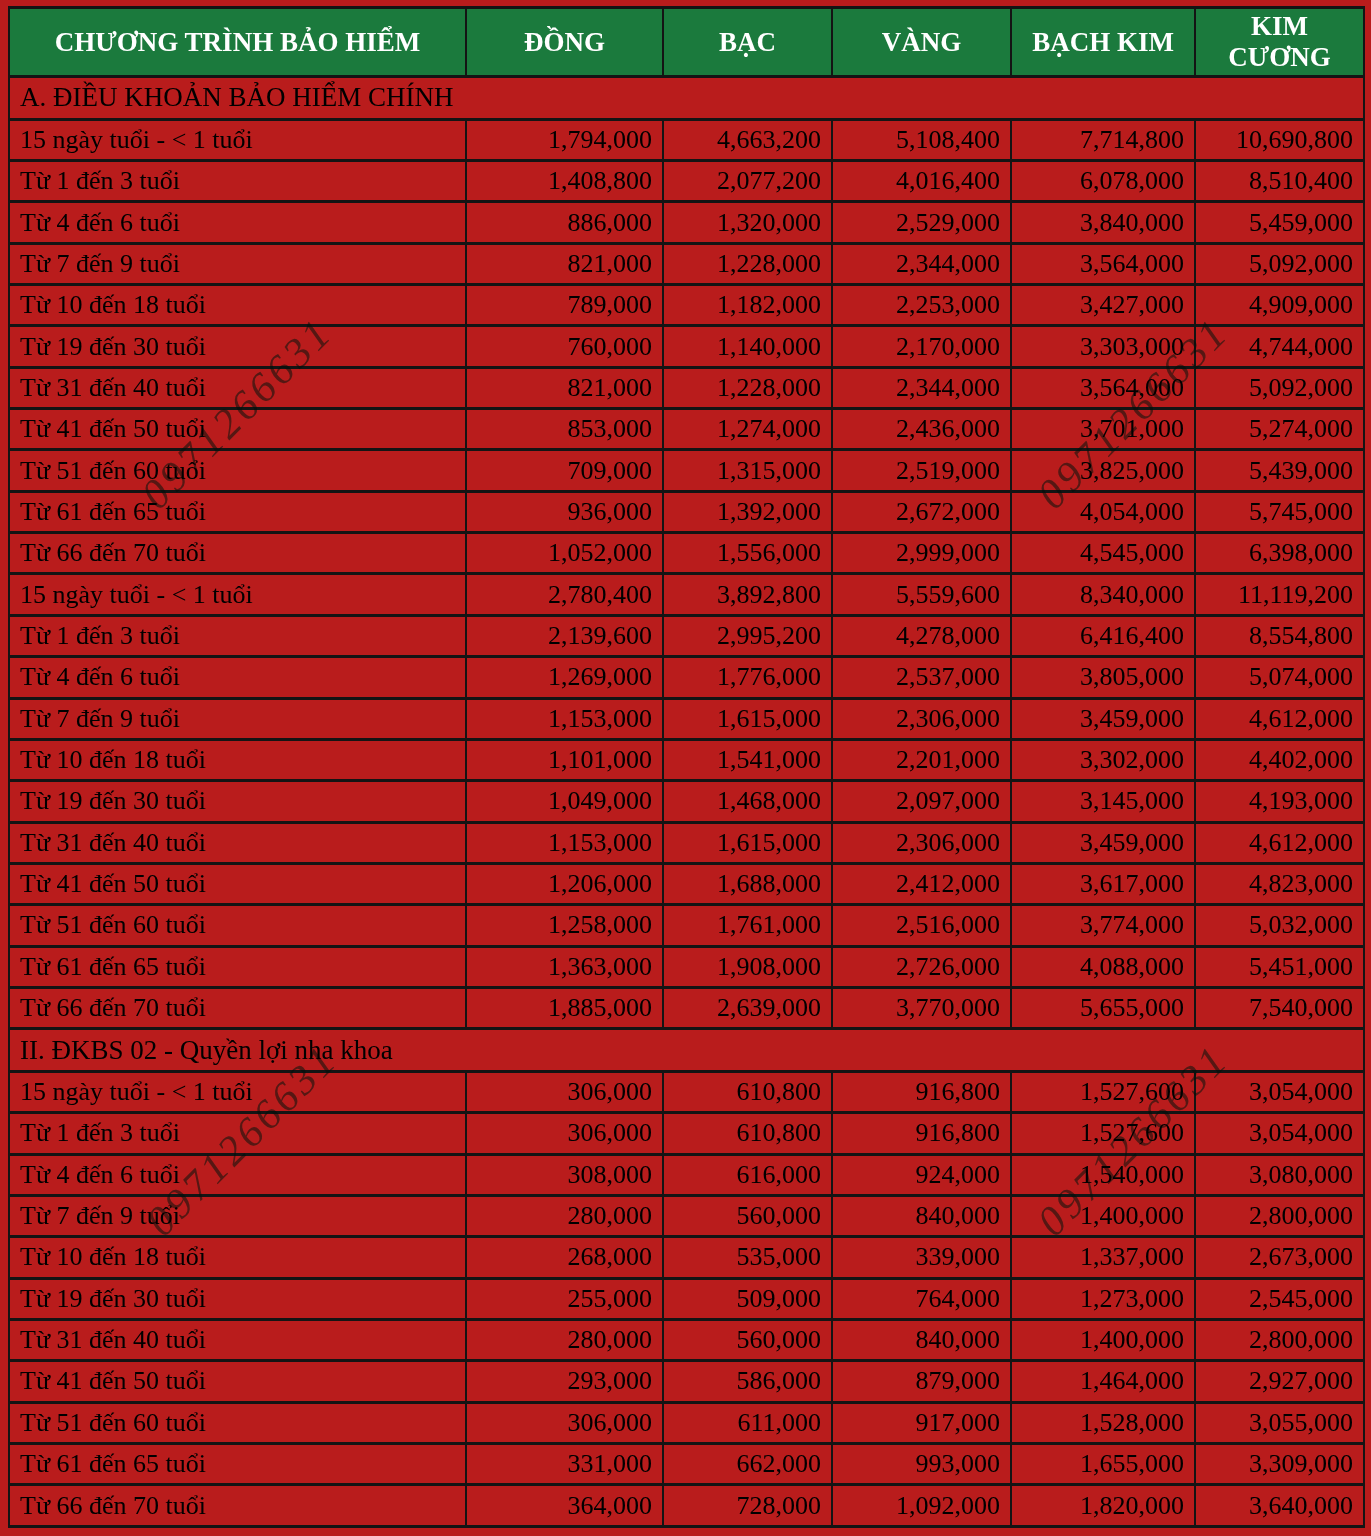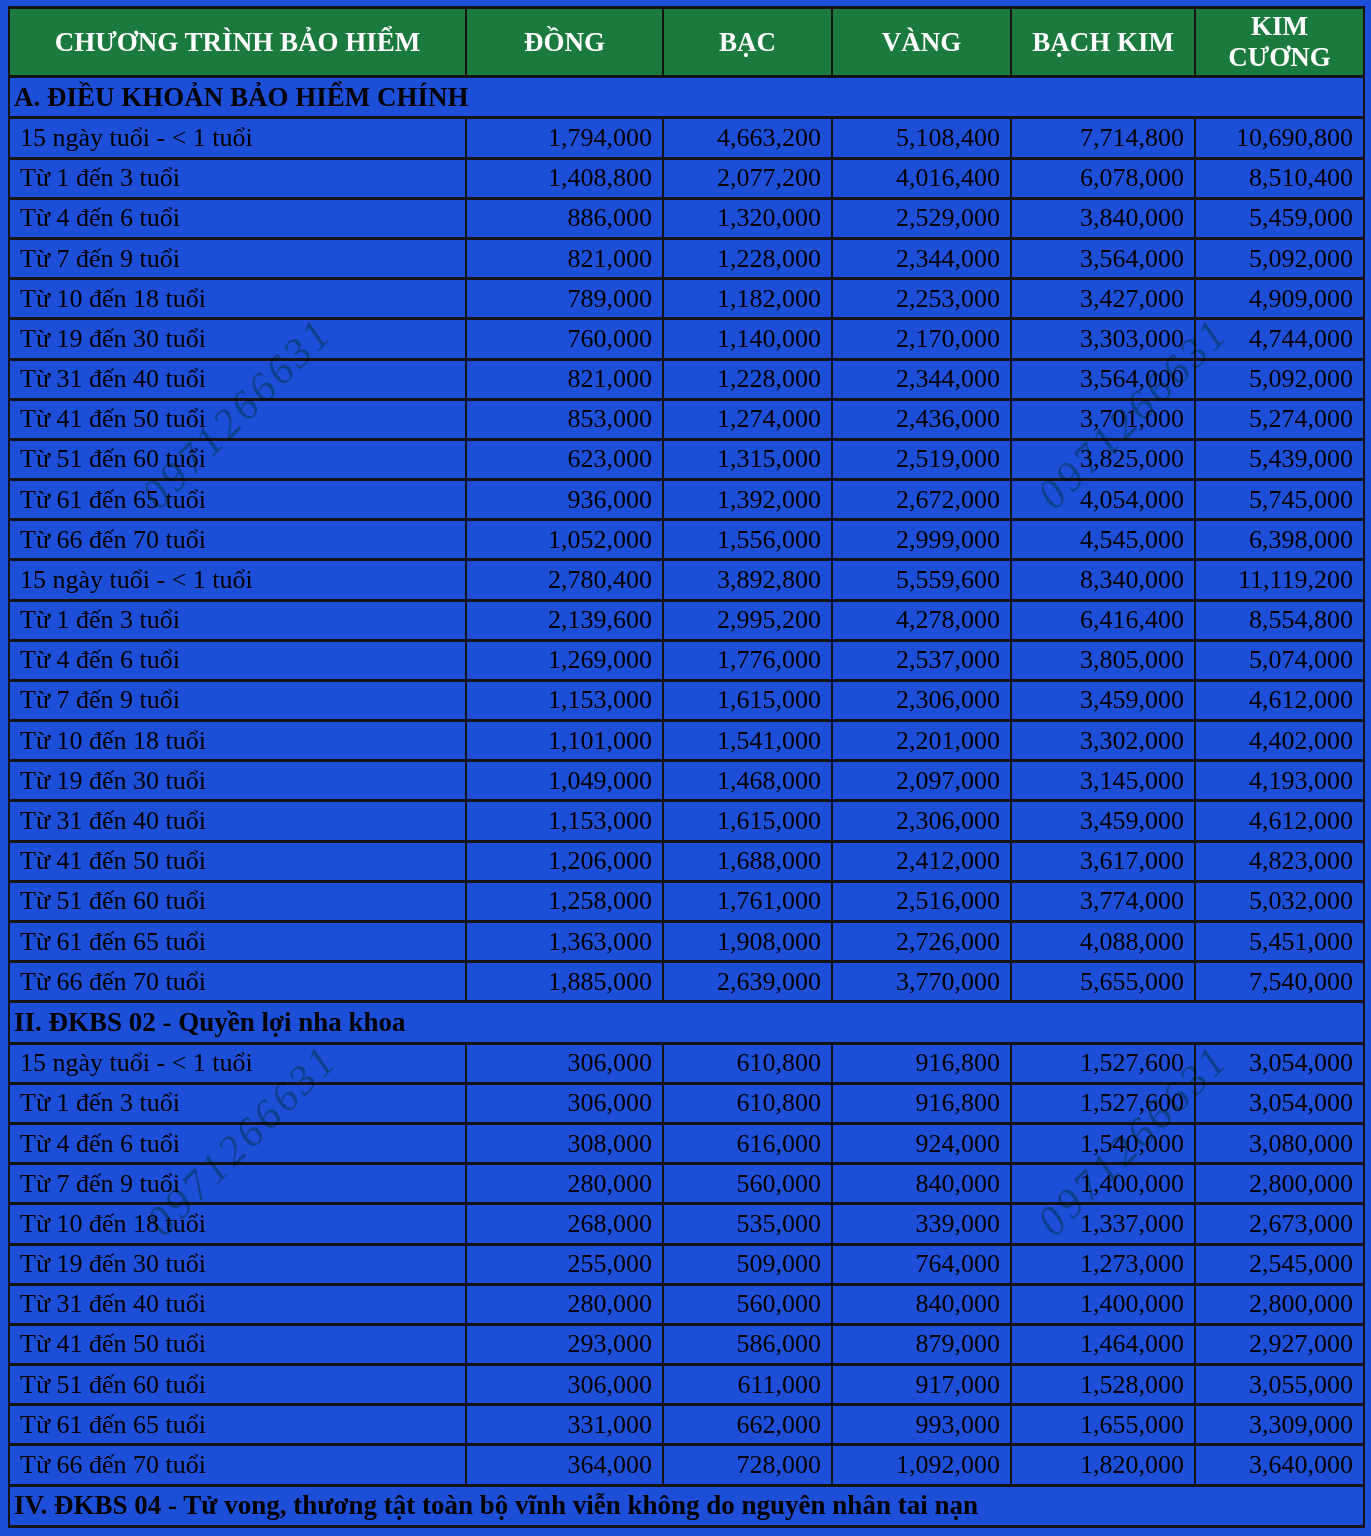--- a/index.html
+++ b/index.html
@@ -5,21 +5,21 @@
   html, body {
     margin: 0;
     padding: 0;
     background: #ffffff;
     font-family: "Liberation Serif", "DejaVu Serif", serif;
   }
   .page {
     position: relative;
     width: 1371px;
     height: 1536px;
-    background: #1d4ed8;
+    background: #b91c1c;
     overflow: hidden;
   }
   table.price-table {
     position: absolute;
     left: 8px;
     top: 6px;
     width: 1355px;
     height: 1522px;
     border-collapse: collapse;
     table-layout: fixed;
@@ -60,24 +60,24 @@
   }
   td.label {
     text-align: left;
     padding-left: 10px;
   }
   td.num {
     text-align: right;
     padding-right: 12px;
   }
   tr.section-row td.section-title {
-    font-weight: bold;
+    font-weight: normal;
     font-size: 27px;
     text-align: left;
-    padding-left: 4px;
+    padding-left: 10px;
     white-space: nowrap;
   }
   .watermark-layer {
     position: absolute;
     left: 0; top: 0;
     width: 100%; height: 100%;
     pointer-events: none;
   }
   .watermark {
     position: absolute;
@@ -178,21 +178,21 @@
         <tr>
           <td class="label">Từ 41 đến 50 tuổi</td>
           <td class="num">853,000</td>
           <td class="num">1,274,000</td>
           <td class="num">2,436,000</td>
           <td class="num">3,701,000</td>
           <td class="num">5,274,000</td>
         </tr>
         <tr>
           <td class="label">Từ 51 đến 60 tuổi</td>
-          <td class="num">623,000</td>
+          <td class="num">709,000</td>
           <td class="num">1,315,000</td>
           <td class="num">2,519,000</td>
           <td class="num">3,825,000</td>
           <td class="num">5,439,000</td>
         </tr>
         <tr>
           <td class="label">Từ 61 đến 65 tuổi</td>
           <td class="num">936,000</td>
           <td class="num">1,392,000</td>
           <td class="num">2,672,000</td>
@@ -378,23 +378,20 @@
           <td class="num">1,655,000</td>
           <td class="num">3,309,000</td>
         </tr>
         <tr>
           <td class="label">Từ 66 đến 70 tuổi</td>
           <td class="num">364,000</td>
           <td class="num">728,000</td>
           <td class="num">1,092,000</td>
           <td class="num">1,820,000</td>
           <td class="num">3,640,000</td>
-        </tr>
-        <tr class="section-row">
-          <td colspan="6" class="section-title">IV. ĐKBS 04 - Tử vong, thương tật toàn bộ vĩnh viễn không do nguyên nhân tai nạn</td>
         </tr>
       </tbody>
   </table>
   <div class="watermark-layer" id="watermark-layer">
       <div class="watermark" style="left: 237px; top: 413px; color: rgb(85, 199, 149);">0971266631</div>
       <div class="watermark" style="left: 1133px; top: 413px; color: rgb(85, 199, 149);">0971266631</div>
       <div class="watermark" style="left: 242px; top: 1140px; color: rgb(85, 199, 149);">0971266631</div>
       <div class="watermark" style="left: 1133px; top: 1140px; color: rgb(85, 199, 149);">0971266631</div>
     </div>
 </div>

